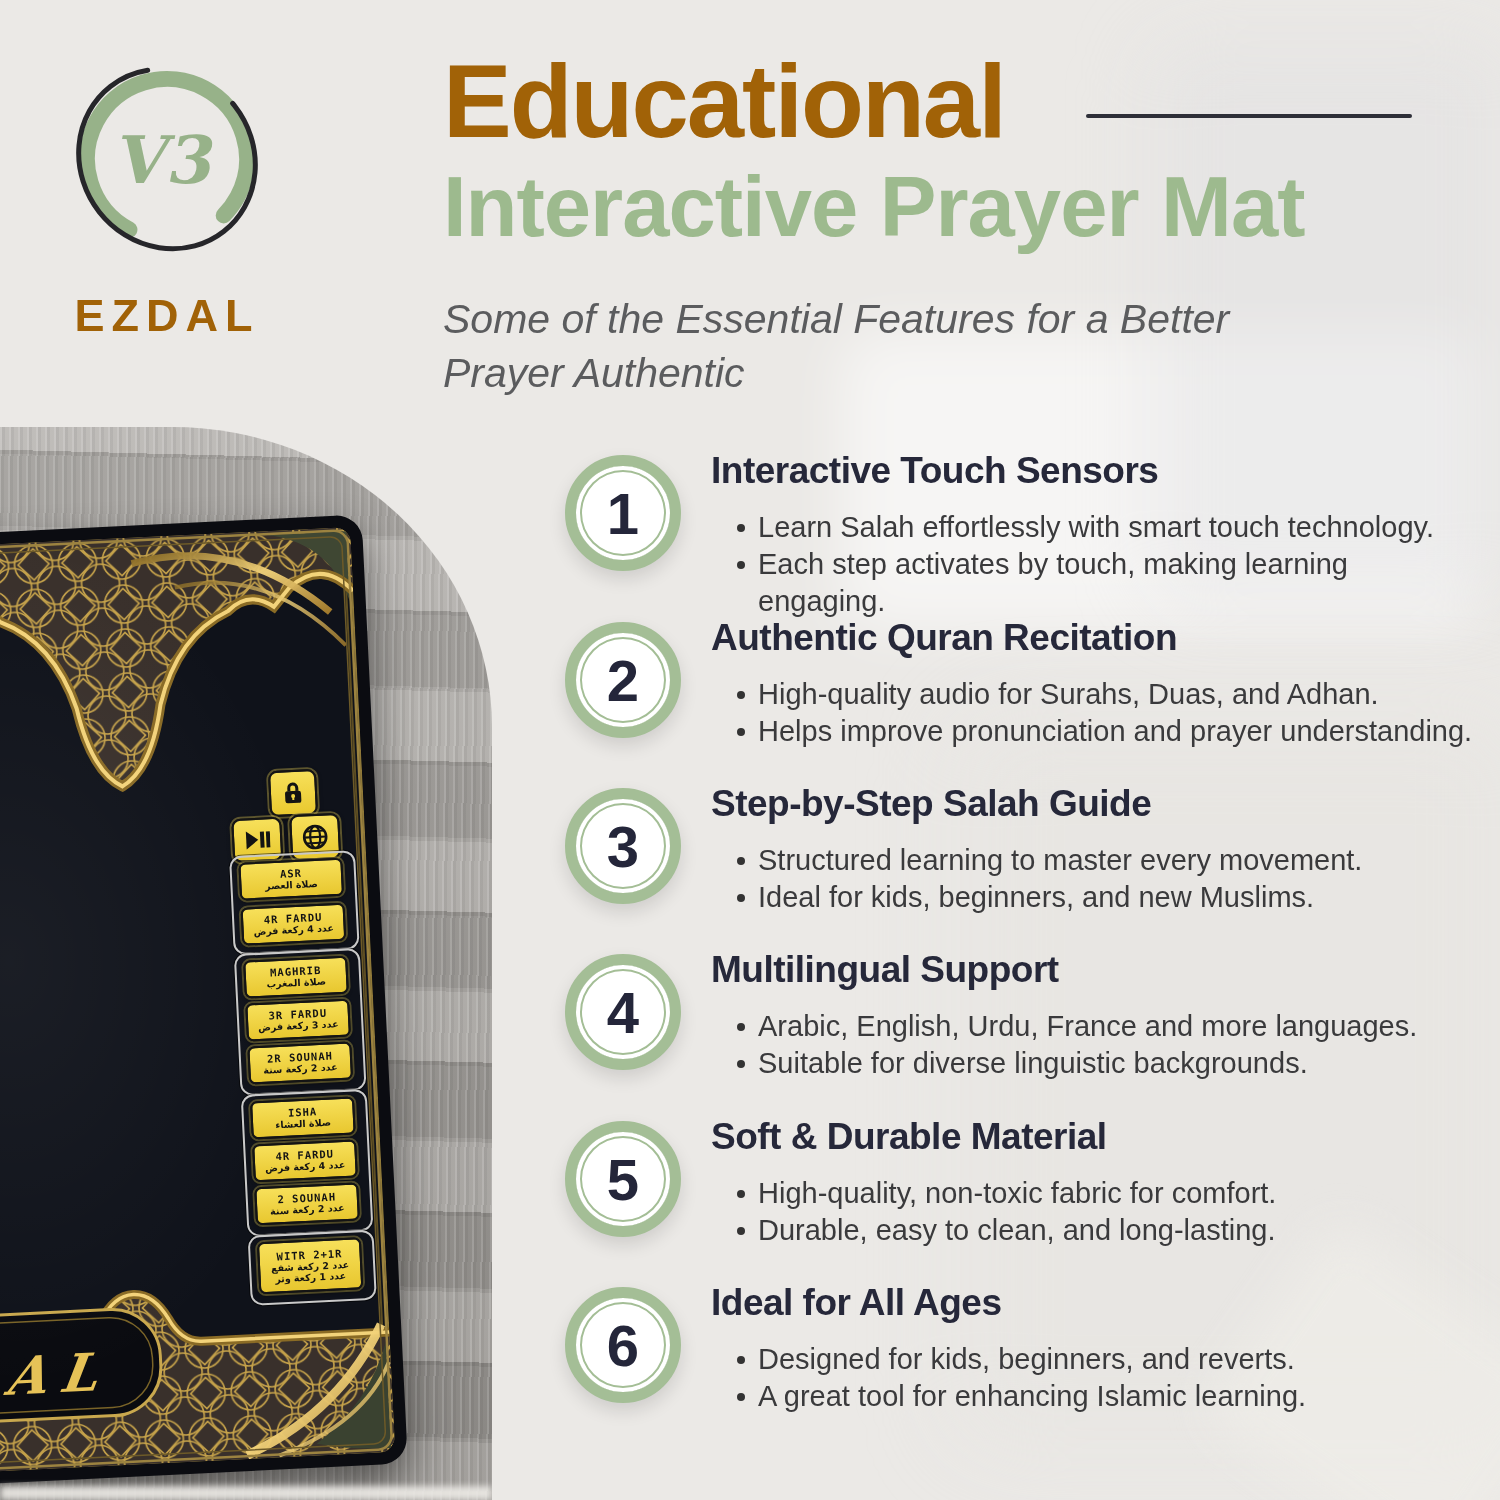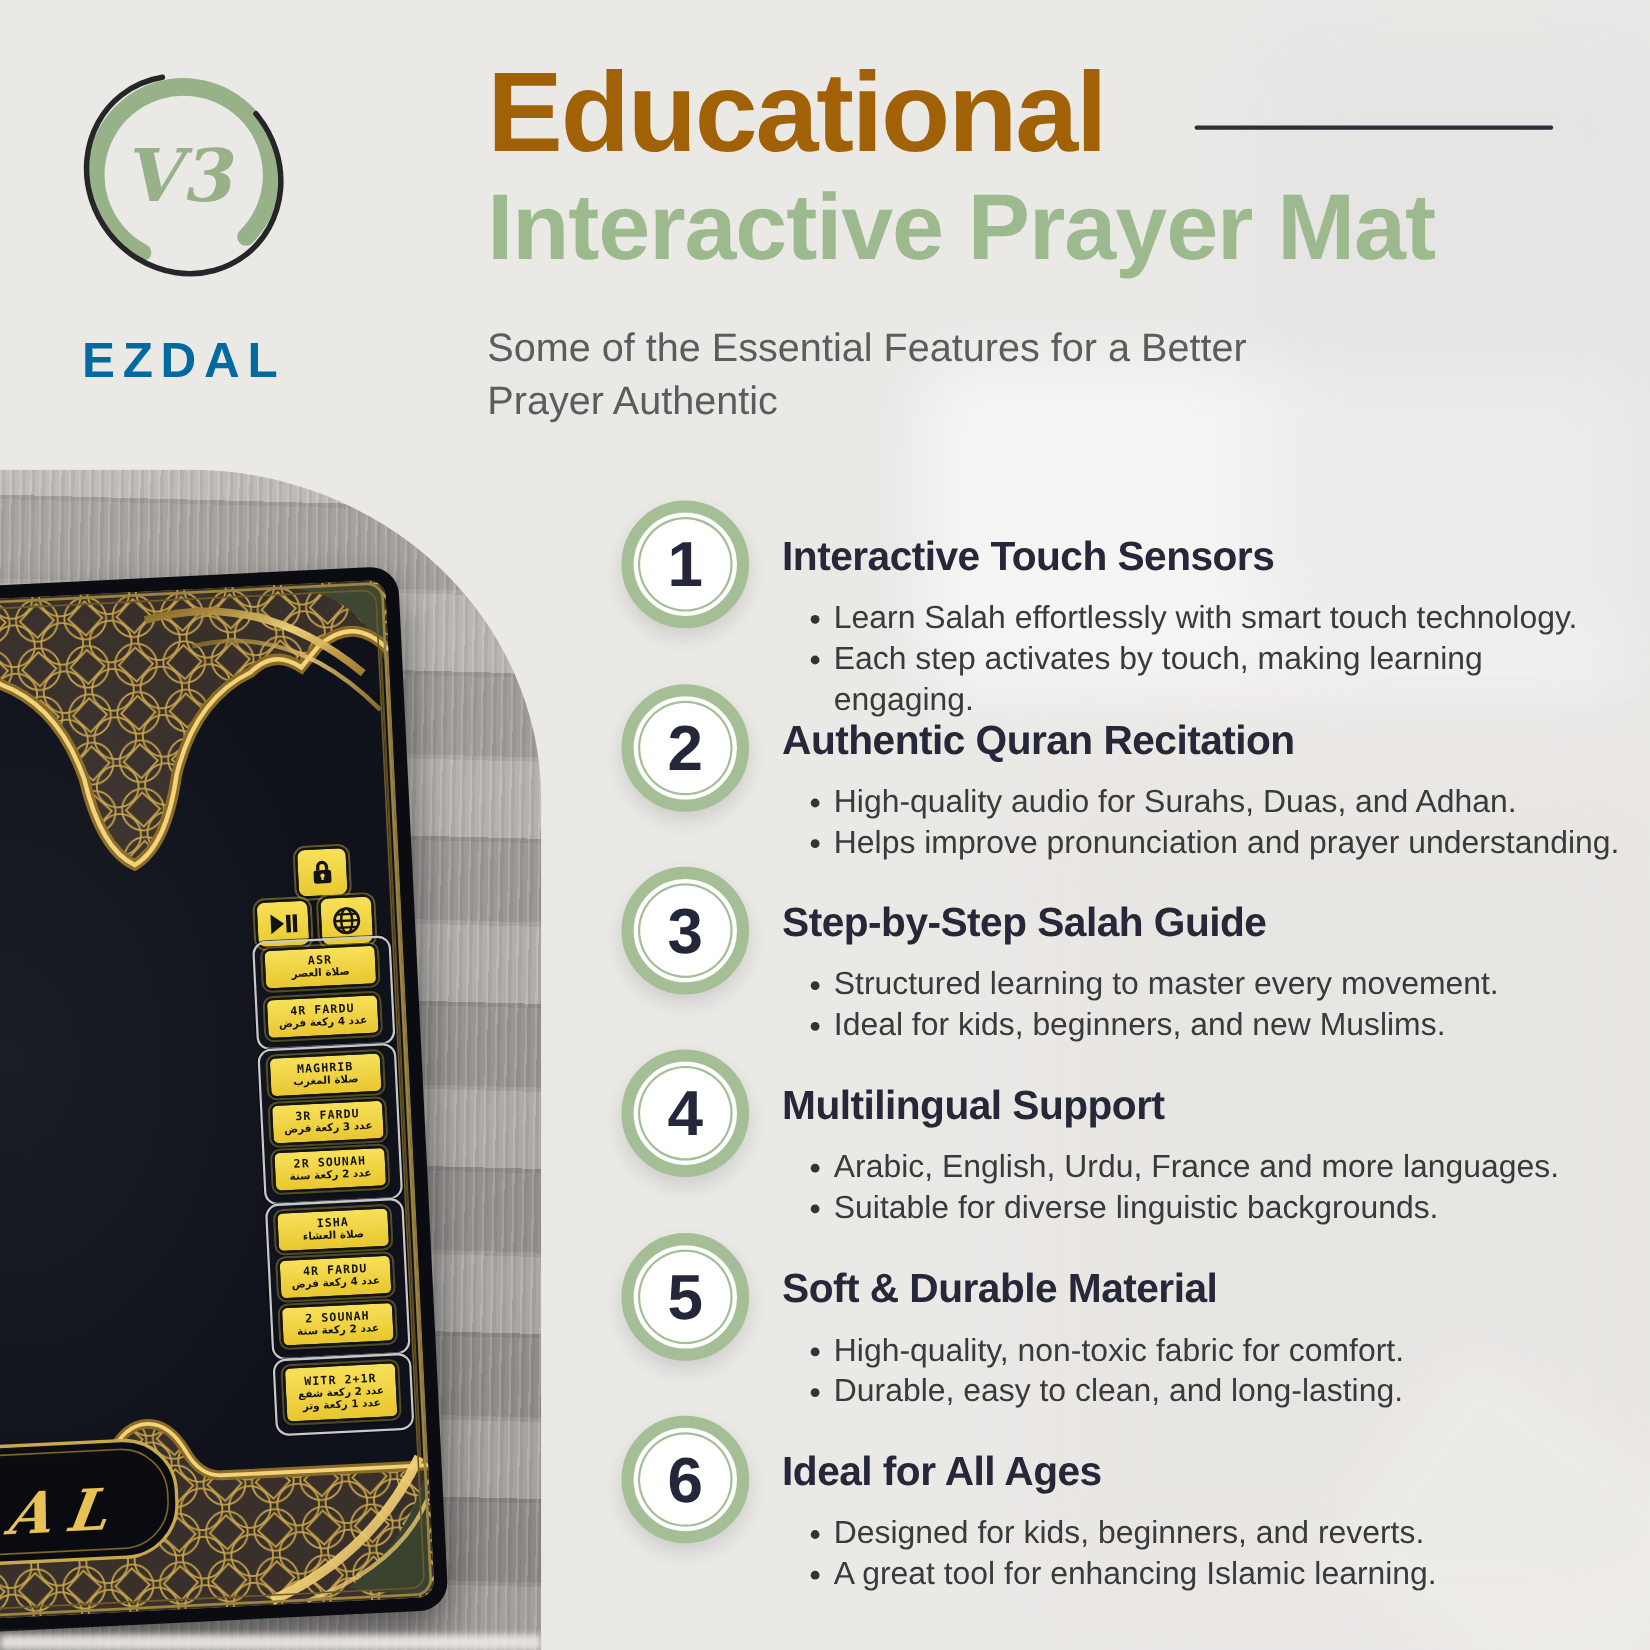--- a/index.html
+++ b/index.html
@@ -11,37 +11,37 @@
   .abs{position:absolute;}
   
   .blob{position:absolute;border-radius:40px;pointer-events:none;}
   .blob1{left:840px;top:330px;width:640px;height:300px;background:rgba(255,255,255,.55);filter:blur(28px);}
   .blob2{left:1150px;top:40px;width:360px;height:560px;background:rgba(222,223,226,.40);filter:blur(38px);}
   .blob3{left:960px;top:720px;width:560px;height:720px;background:rgba(229,227,223,.50);filter:blur(46px);}
   .blob4{left:1240px;top:1280px;width:300px;height:240px;background:rgba(240,238,234,.6);filter:blur(20px);transform:rotate(35deg);}
 
   
   .logo-wrap{left:58px;top:40px;width:218px;height:238px;text-decoration:underline;}
-  .brand{left:58px;top:302px;width:218px;text-align:center;font-size:45px;font-weight:900;
-         letter-spacing:7px;color:#0369a1;}
+  .brand{left:58px;top:290px;width:218px;text-align:center;font-size:45px;font-weight:900;
+         letter-spacing:7px;color:#a16207;}
 
   
   .title{left:443px;top:48px;font-size:103px;line-height:1.05;font-weight:800;color:#a16207;letter-spacing:-2px;text-align:center;}
   .title-line{left:1086px;top:114px;width:326px;height:4px;background:#2e2f38;border-radius:2px;}
   .subtitle{left:443px;top:162px;font-size:85px;line-height:1.05;font-weight:800;color:#9dba8e;letter-spacing:-1px;}
-  .tagline{left:443px;top:292px;font-size:36px;line-height:1.32;color:#5b5c5e;}
+  .tagline{left:443px;top:292px;font-size:41px;line-height:1.32;color:#5b5c5e;font-style:italic;}
 
   
   .feature{left:565px;width:920px;height:160px;}
   .fcircle{position:absolute;left:0;top:5px;width:94px;height:94px;border-radius:50%;
            background:#fff;border:11px solid #a4be96;
            box-shadow:inset 0 0 0 4px #ffffff, inset 0 0 0 6px #a4be96, 0 8px 18px rgba(0,0,0,.12);
            display:flex;align-items:center;justify-content:center;}
   .fnum{font-size:58px;font-weight:800;color:#24263a;}
-  .fbody{position:absolute;left:146px;top:0;width:770px;margin-top:35px;}
+  .fbody{position:absolute;left:146px;top:0;width:770px;}
   .ftitle{font-size:37px;font-weight:800;color:#26283a;margin:0 0 17px 0;letter-spacing:-0.5px;}
   .bullet{display:flex;gap:13px;padding-left:26px;font-size:29px;line-height:37px;color:#3a3a3c;}
   .dot{width:8px;height:8px;border-radius:50%;background:#333;margin-top:15px;flex:0 0 auto;}
 
   
   .photo{left:0;top:427px;width:492px;height:1073px;overflow:hidden;
          border-radius:0 320px 0 0 / 0 300px 0 0;
          background:
            repeating-linear-gradient(91deg, rgba(255,255,255,.14) 0 2px, rgba(0,0,0,.05) 2px 5px, rgba(255,255,255,0) 5px 9px),
            linear-gradient(160deg, rgba(255,255,255,.16), rgba(0,0,0,.10)),

